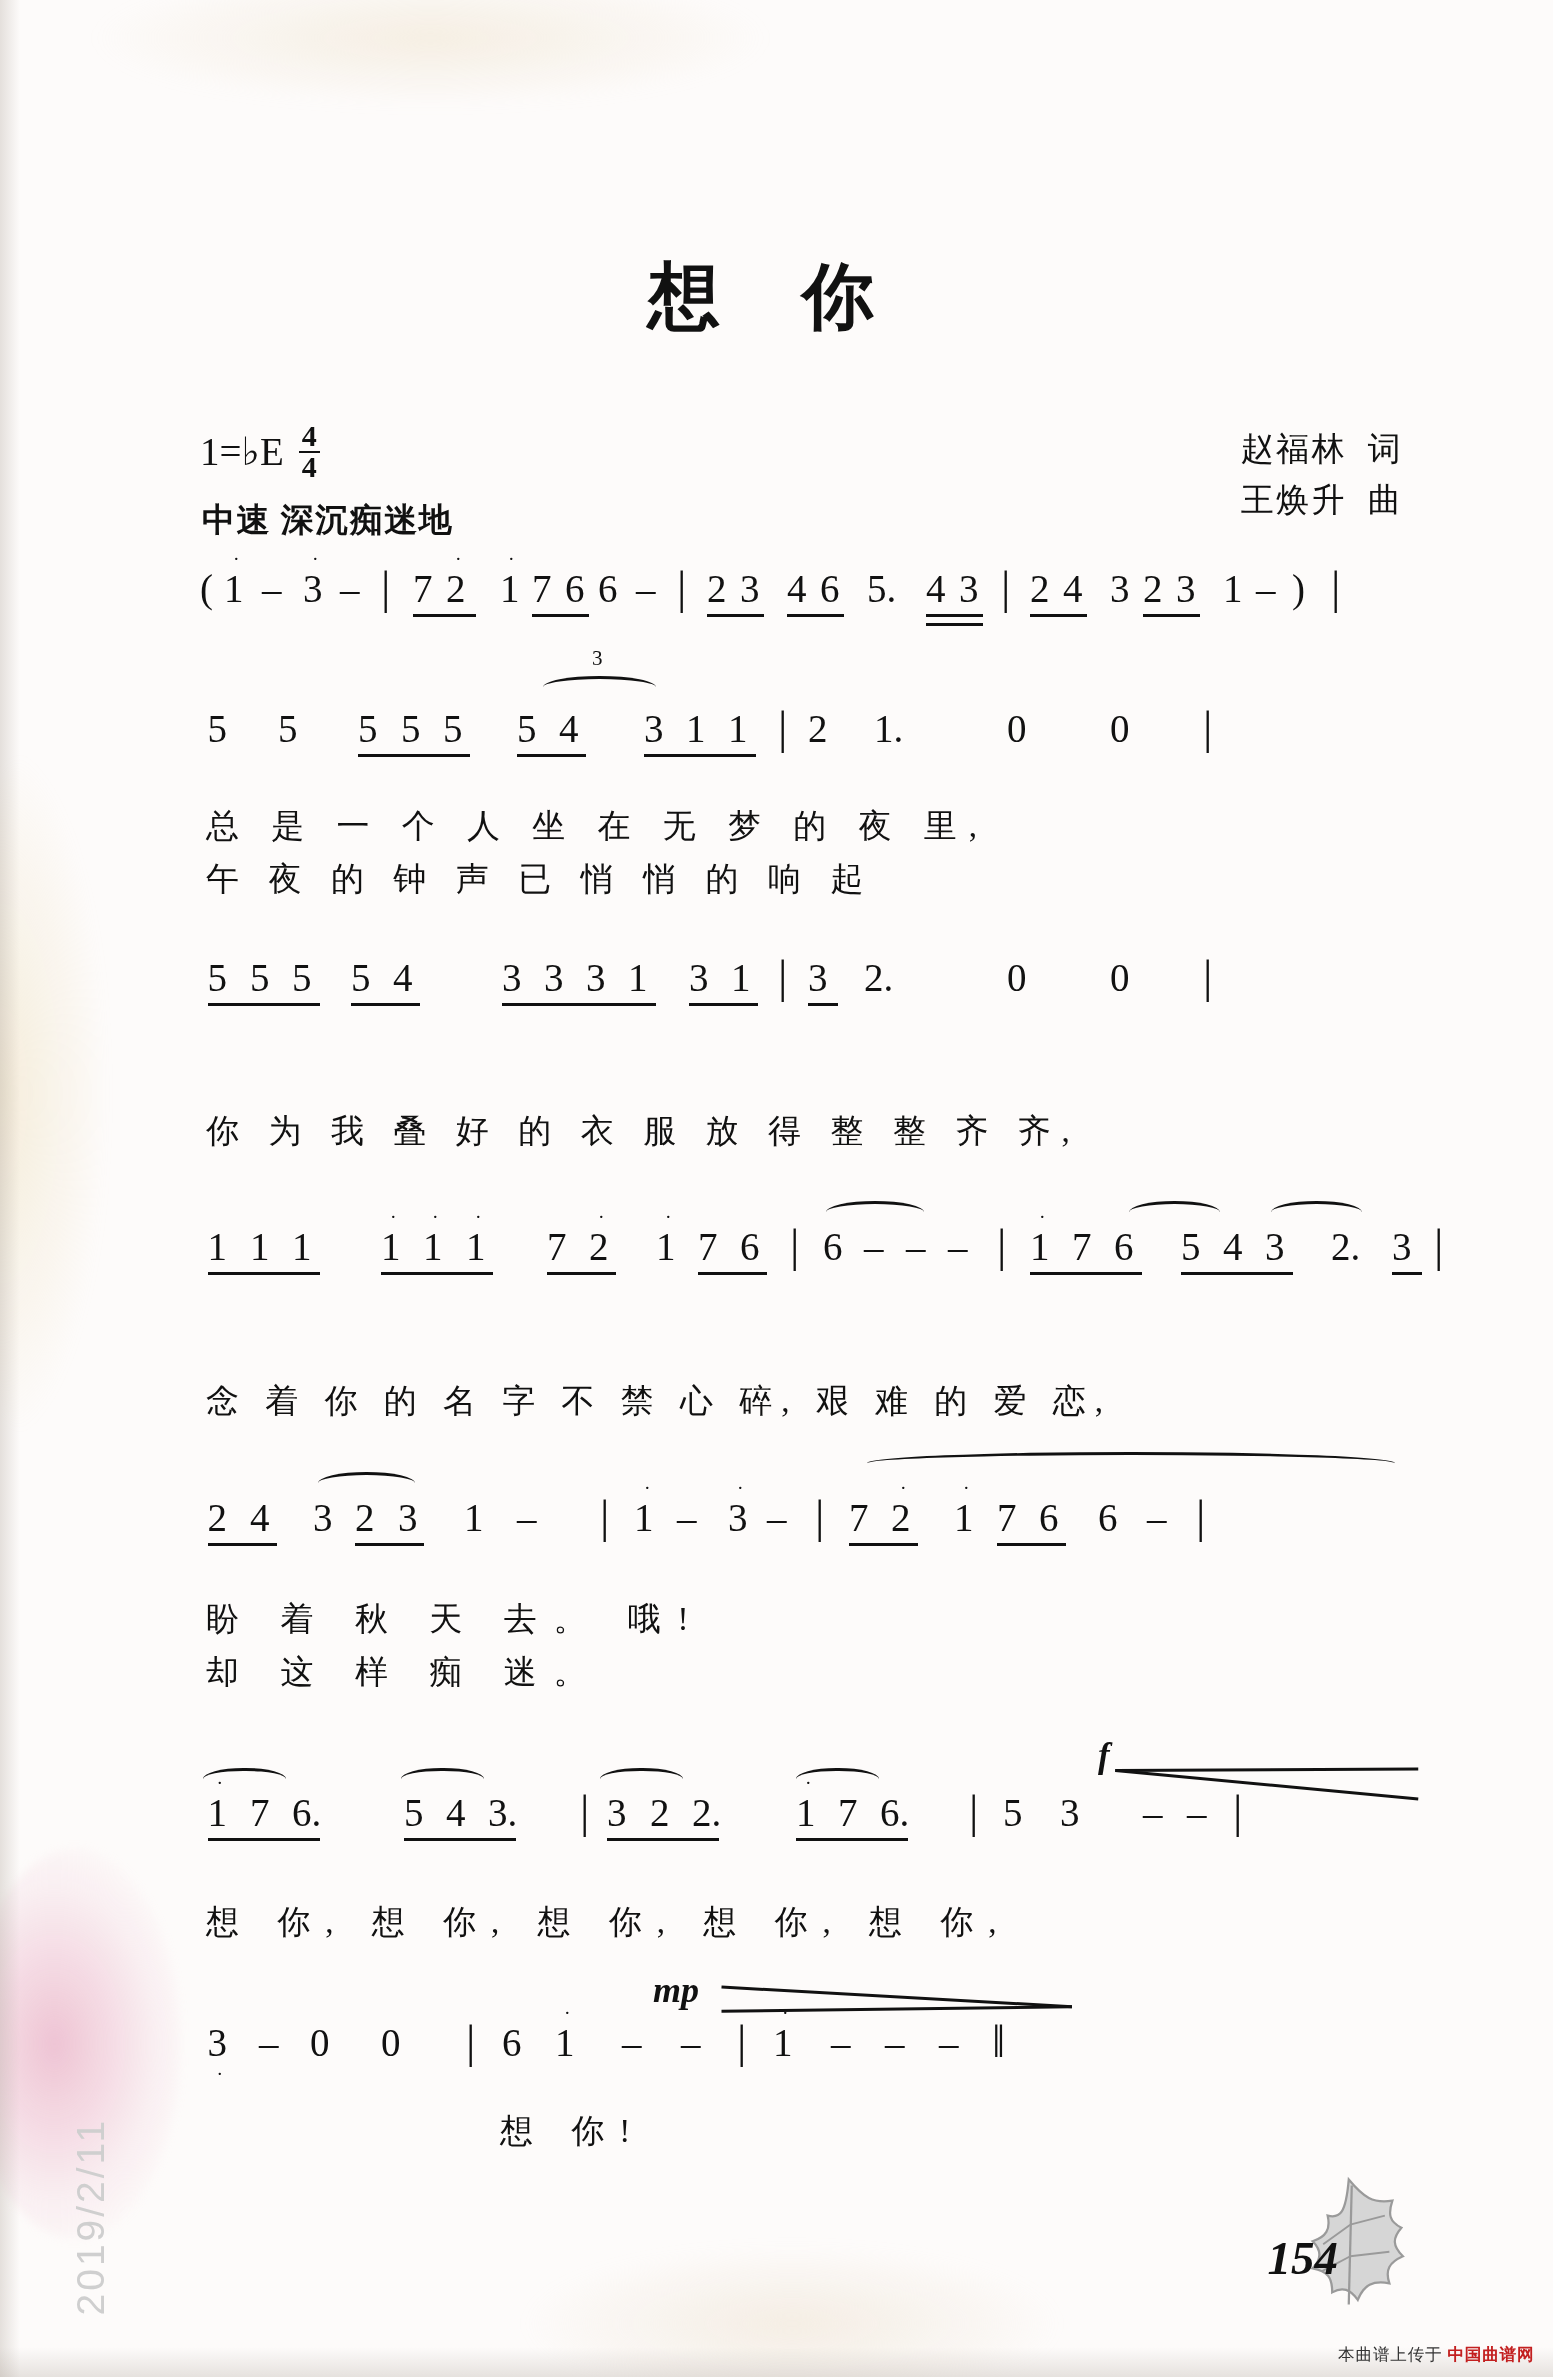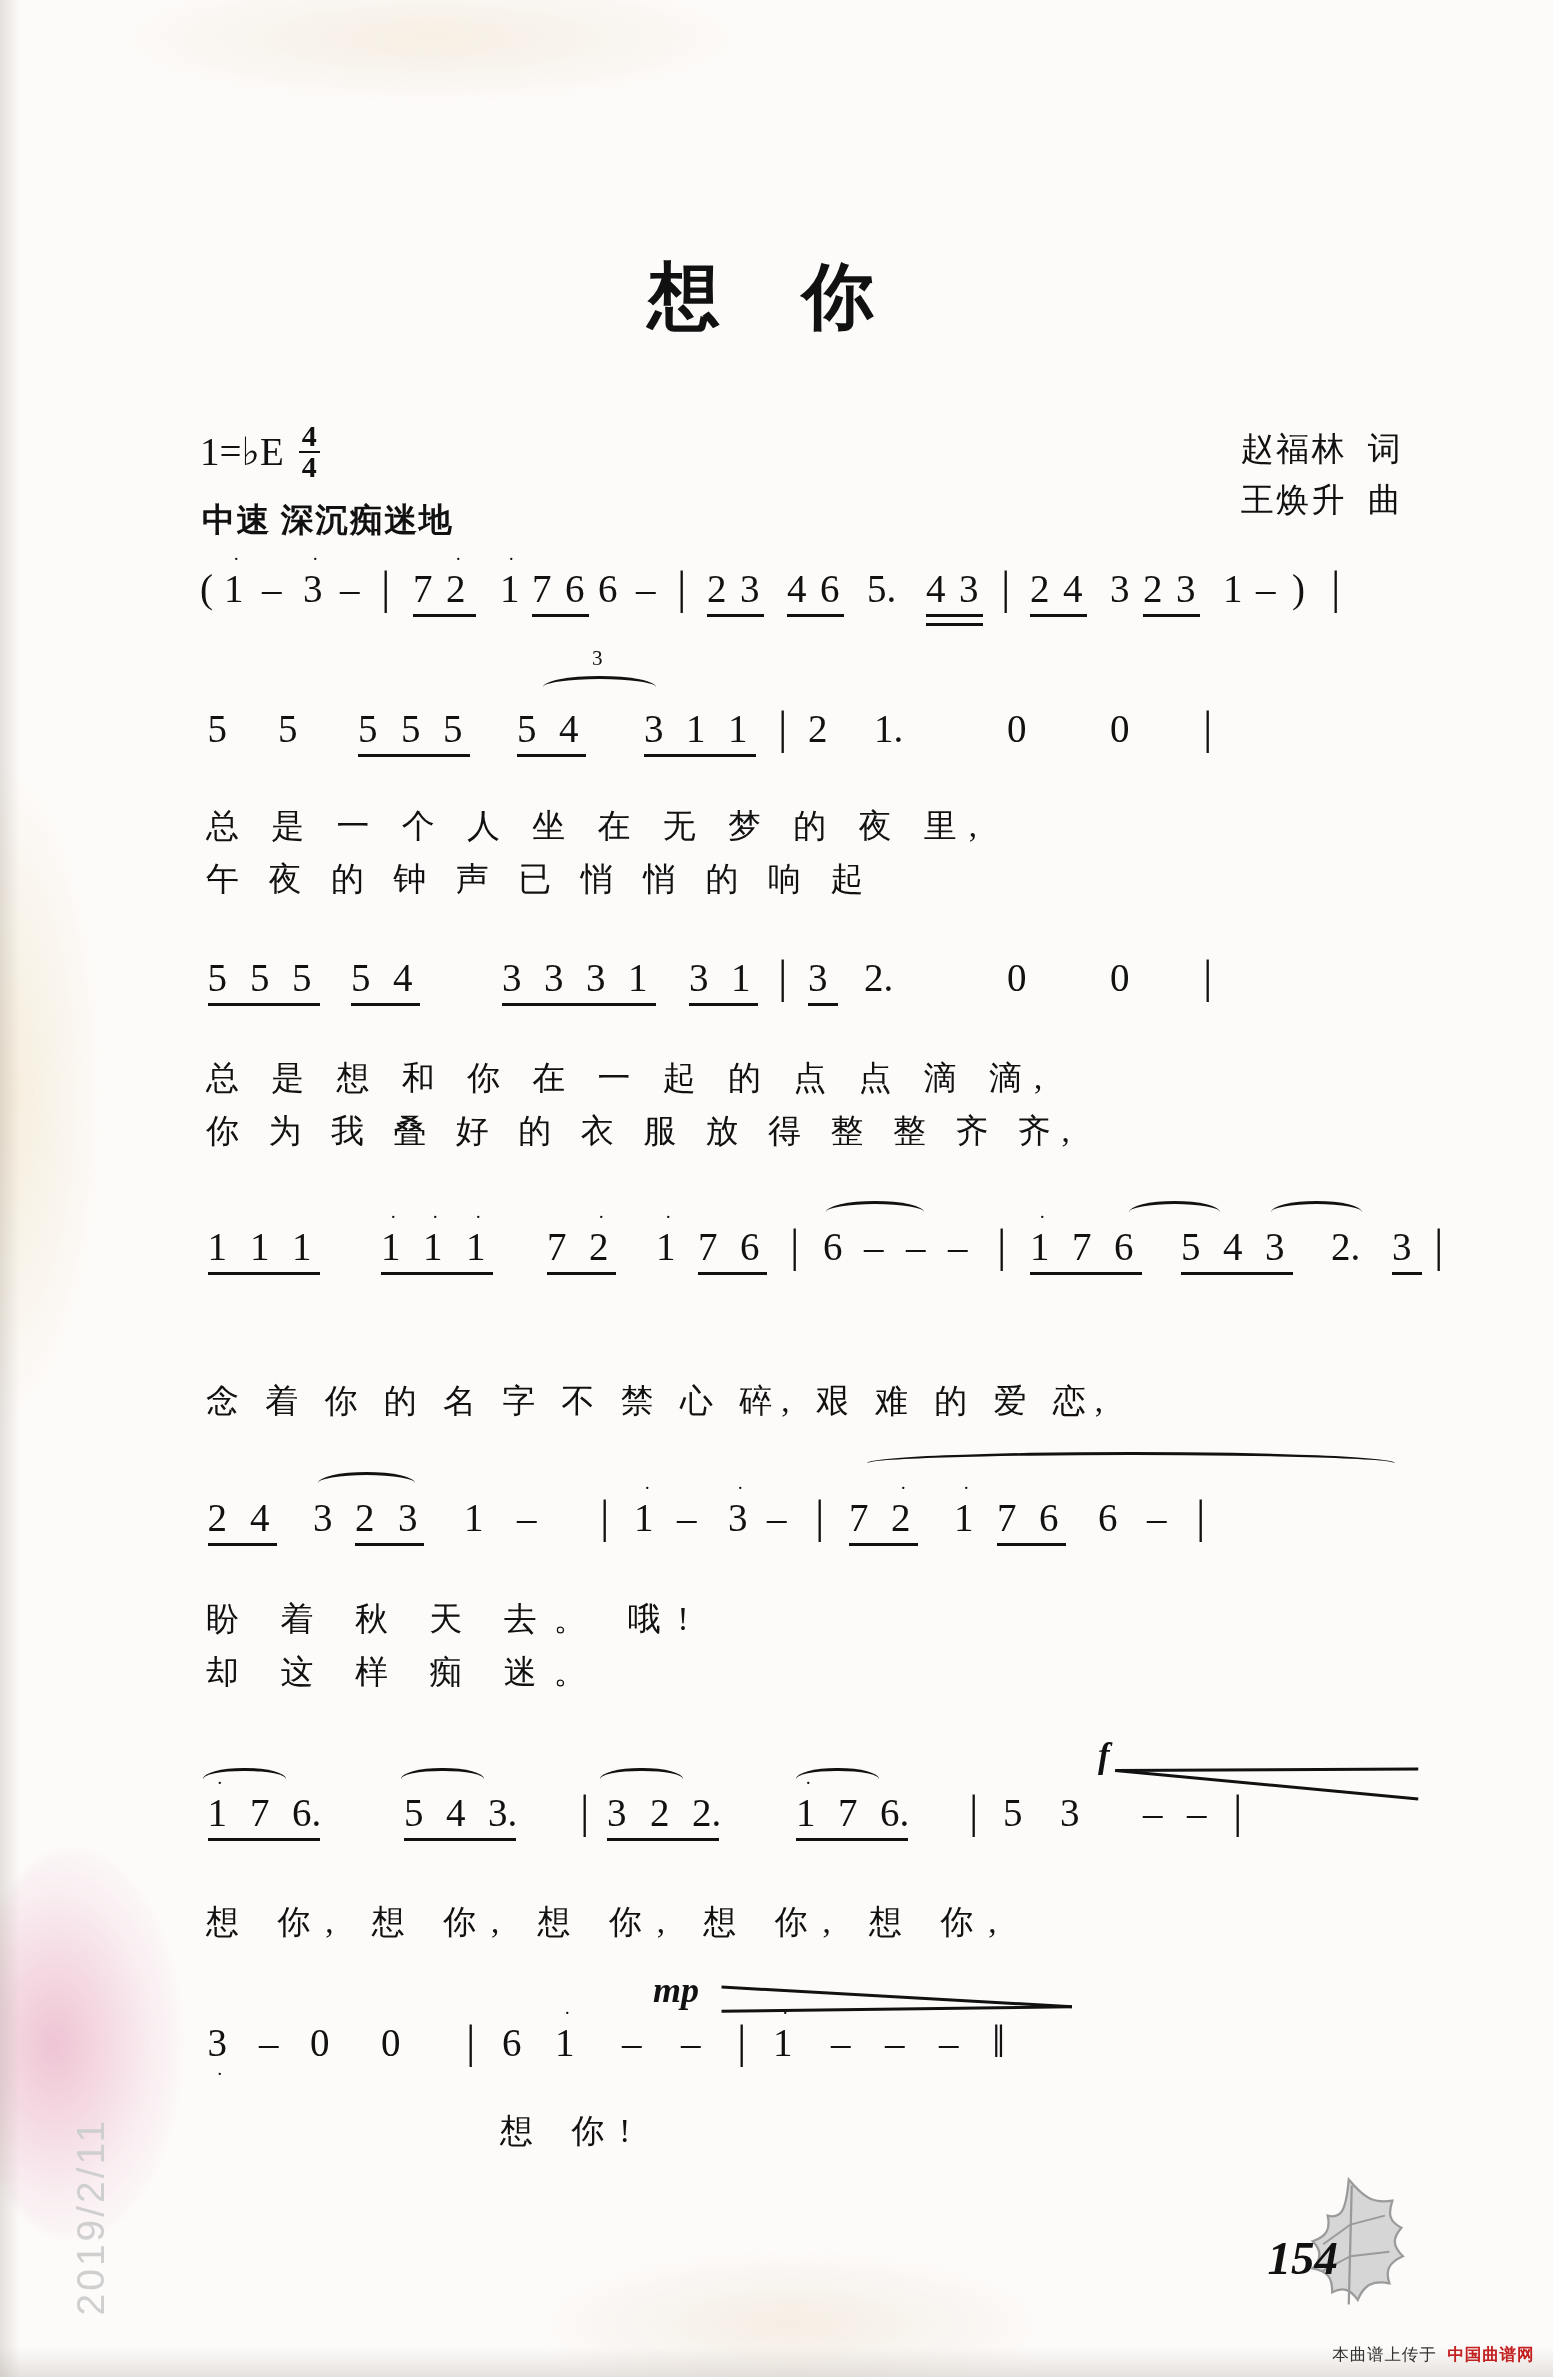--- a/index.html
+++ b/index.html
@@ -210,21 +210,21 @@
     font-family: "Liberation Serif", serif;
   }
   .footer-credit {
     position: absolute;
     right: 19.6px;
     bottom: 10.6px;
     font-size: 16.6px;
     color: #333;
     letter-spacing: 0.8px;
     white-space: nowrap;
-    font-family: Liberation Mono, monospace;
+    font-family: Liberation Serif, serif;
   }
   .footer-credit .red { color: #c32020; font-weight: bold; }
 </style>
 </head>
 <body>
 
 <div class="page">
 
   <div class="stain stain-left-pink"></div>
   <div class="stain stain-left-yellow"></div>
@@ -351,21 +351,20 @@
       <span class="n" style="left:531px; top:12px;">1</span>
       <div class="beam" style="left:489px; top:60px; width:69px;"></div>
       <span class="bar" style="left:578px; top:6px;">|</span>
       <span class="n" style="left:608px; top:12px;">3</span>
       <div class="beam" style="left:608px; top:60px; width:30px;"></div>
       <span class="n" style="left:664px; top:12px;">2.</span>
       <span class="n" style="left:807px; top:12px;">0</span>
       <span class="n" style="left:910px; top:12px;">0</span>
       <span class="bar" style="left:1003px; top:6px;">|</span>
     </div>
-    <div class="lyricline" style="top:113px; left:6px; letter-spacing:12px;">总 是 想 和 你   在 一 起 的  点 点  滴 滴,</div>
     <div class="lyricline" style="top:166px; left:6px; letter-spacing:10.6px;">你 为 我 叠 好 的   衣 服 放 得 整 整  齐 齐,</div>
   </div>
 
   <div class="sys" style="top:1207px; left:200px; width:1222px;">
     <div class="notes" style="width:1222px; height:91px;">
       <div class="slur" style="left:626px; top:-6px; width:98px;"></div>
       <div class="slur" style="left:929px; top:-6px; width:91px;"></div>
       <div class="slur" style="left:1071px; top:-6px; width:91px;"></div>
       <span class="n" style="left:7.5px; top:16.6px;">1</span>
       <span class="n" style="left:50px; top:16.6px;">1</span>

